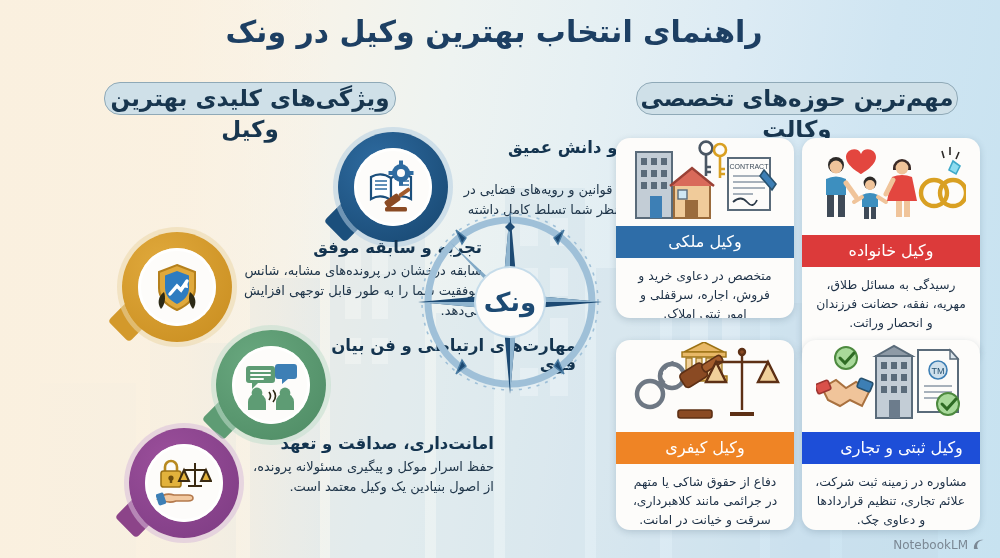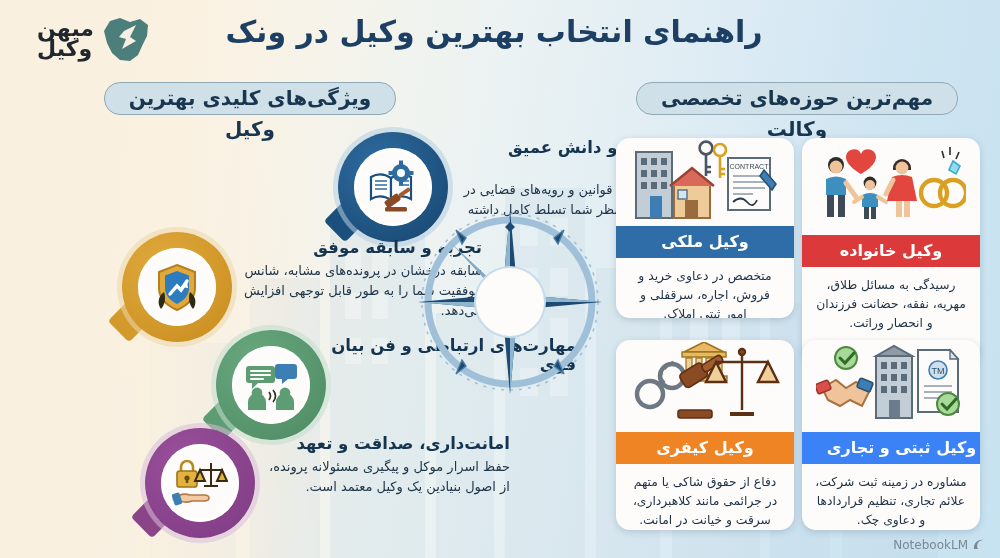--- a/index.html
+++ b/index.html
@@ -25,21 +25,21 @@
   .logo-text{display:flex;flex-direction:column;align-items:flex-end;line-height:.92;}
   .logo-text span{color:#21272e;font-weight:bold;font-size:22px;letter-spacing:-.5px;}
 
   
   .title{position:absolute;left:0;right:12px;top:14px;text-align:center;
     color:#1d3f63;font-size:30px;font-weight:bold;letter-spacing:0;}
 
   
   .pill{position:absolute;top:82px;height:31px;line-height:31px;
     background:#cfe0e8;border:1.6px solid #8fa9b7;border-radius:16px;
-    color:#18364f;font-size:20px;font-weight:bold;text-align:center;}
+    color:#18364f;font-size:23px;font-weight:bold;text-align:center;}
   .pill-left{left:104px;width:290px;}
   .pill-right{left:636px;width:320px;}
 
   
   .feat{position:absolute;display:flex;align-items:flex-start;}
   .bubble{position:relative;width:110px;height:110px;border-radius:50%;
     display:flex;align-items:center;justify-content:center;flex:0 0 110px;}
   .bubble .ring{position:absolute;inset:0;border-radius:50%;}
   .bubble .inner{position:relative;width:78px;height:78px;border-radius:50%;
     background:#fdfcfa;display:flex;align-items:center;justify-content:center;
@@ -48,21 +48,21 @@
   .ftext{padding-top:6px;}
   .ftitle{color:#14344f;font-size:16.5px;font-weight:bold;margin:0 0 4px 0;}
   .fdesc{color:#20364a;font-size:13px;line-height:1.55;margin:0;}
 
   .f1{left:180px;top:132px;width:500px;}
   .f1 .ftext{width:232px;text-align:right;}
   .f2{left:22px;top:232px;width:460px;}
   .f2 .ftext{width:250px;text-align:right;}
   .f3{left:96px;top:330px;width:480px;}
   .f3 .ftext{width:250px;text-align:right;}
-  .f4{left:30px;top:428px;width:480px;}
+  .f4{left:14px;top:428px;width:480px;}
   .f4 .ftext{width:255px;text-align:right;}
 
   .c-blue .ring{background:radial-gradient(circle at 35% 30%,#2e6ba0,#16456e);box-shadow:0 0 0 5px rgba(180,205,226,.55);}
   .c-blue .tail{background:#1b4f7c;}
   .c-gold .ring{background:radial-gradient(circle at 35% 30%,#e0a93c,#c88c1e);box-shadow:0 0 0 5px rgba(235,215,170,.55);}
   .c-gold .tail{background:#d3992b;}
   .c-green .ring{background:radial-gradient(circle at 35% 30%,#69a87f,#4d8a63);box-shadow:0 0 0 5px rgba(195,222,205,.55);}
   .c-green .tail{background:#5e9c74;}
   .c-purple .ring{background:radial-gradient(circle at 35% 30%,#9b4f9b,#7c3b82);box-shadow:0 0 0 5px rgba(216,190,218,.55);}
   .c-purple .tail{background:#8c4489;}
@@ -71,33 +71,33 @@
   .compass{position:absolute;left:414px;top:206px;width:192px;height:192px;}
   .compass-label{position:absolute;left:0;right:0;top:50%;transform:translateY(-50%);
     text-align:center;color:#1d4a73;font-size:26px;font-weight:bold;}
 
   
   .card{position:absolute;background:#fdfcfa;border-radius:14px;
     box-shadow:0 2px 7px rgba(40,70,95,.20);overflow:hidden;
     display:flex;flex-direction:column;}
   .card .art{height:95px;display:flex;align-items:center;justify-content:center;}
   .card .ribbon{position:relative;height:32px;line-height:32px;text-align:center;
-    color:#fff;font-size:16px;font-weight:bold;margin:2px -8px 0 -8px;}
+    color:#fff;font-size:16px;font-weight:normal;margin:2px -8px 0 -8px;}
   .ribbon:before,.ribbon:after{content:"";position:absolute;top:0;width:8px;height:32px;}
   .ribbon:before{left:0;} .ribbon:after{right:0;}
   .card .cdesc{padding:9px 11px 0 11px;color:#1d3046;font-size:12.3px;line-height:1.55;text-align:center;}
 
   .card1{left:616px;top:138px;width:178px;height:180px;}
   .card2{left:802px;top:138px;width:178px;height:224px;}
   .card3{left:616px;top:340px;width:178px;height:190px;}
   .card4{left:802px;top:340px;width:178px;height:190px;}
   .rb-blue{background:#2e6da8;}  .rb-blue:before,.rb-blue:after{background:#1f4f80;}
   .rb-red{background:#dc3a3a;}   .rb-red:before,.rb-red:after{background:#ab2a2a;}
   .rb-orange{background:#ef8425;}.rb-orange:before,.rb-orange:after{background:#c0661a;}
-  .rb-teal{background:#3b82f6;padding-left:21px;}  .rb-teal:before,.rb-teal:after{background:#14655f;}
+  .rb-teal{background:#1d4ed8;padding-left:21px;}  .rb-teal:before,.rb-teal:after{background:#14655f;}
 
   
   .watermark{position:absolute;right:14px;bottom:6px;display:flex;gap:5px;
     color:#7b8894;font-size:12px;}
 </style>
 </head>
 <body>
 
 <div id="stage">
 
@@ -138,30 +138,20 @@
       <rect x="860" y="115" width="20" height="28"></rect>
         <rect x="896" y="115" width="20" height="28"></rect>
       <rect x="860" y="165" width="20" height="28"></rect>
         <rect x="896" y="165" width="20" height="28"></rect>
       <rect x="860" y="215" width="20" height="28"></rect>
         <rect x="896" y="215" width="20" height="28"></rect>
     </g>
   </svg>
   <div class="wash-left"></div>
 
-  <div class="logo">
-    <svg class="logo-map" viewBox="0 0 52 56">
-      <path d="M4 20 L10 10 L20 7 L30 11 L40 8 L48 14 L47 25 L43 33 L38 44 L30 50 L20 49 L12 42 L7 32 Z" fill="#4c7f7c"></path>
-      <path d="M24 20 L36 14 L30 26 L36 30 L22 38 L26 28 L19 26 Z" fill="#f7efe1"></path>
-    </svg>
-    <div class="logo-text">
-      <span>میهن</span>
-      <span>وکیل</span>
-    </div>
-  </div>
 
   <div class="title">راهنمای انتخاب بهترین وکیل در ونک</div>
 
   <div class="pill pill-left">ویژگی‌های کلیدی بهترین وکیل</div>
   <div class="pill pill-right">مهم‌ترین حوزه‌های تخصصی وکالت</div>
 
   <div class="feat f1">
     <div class="ftext">
       <p class="ftitle">تخصص و دانش عمیق حقوقی</p>
       <p class="fdesc">وکیل باید بر قوانین و رویه‌های قضایی در حوزه مورد نظر شما تسلط کامل داشته باشد.</p>
@@ -304,20 +294,21 @@
         <path d="M96 18 l5 5 -5 5 -5 -5 Z" transform="translate(0,-2)"></path>
       </g>
       <g stroke="#4a7ca3" stroke-width="1.4" fill="#1d4a73">
         <path d="M42 24 l10 8 -4 6 Z"></path>
           <path d="M150 24 l-10 8 4 6 Z"></path>
         <path d="M42 168 l10 -8 -4 -6 Z"></path>
           <path d="M150 168 l-10 -8 4 -6 Z"></path>
       </g>
       <circle cx="96" cy="96" r="35" fill="#fdfcfa" stroke="#c6dcea" stroke-width="2"></circle>
     </svg>
+    <div class="compass-label">ونک</div>
   </div>
 
   <div class="card card1">
     <div class="art">
       <svg width="150" height="86" viewBox="0 0 150 86">
         <rect x="6" y="14" width="36" height="66" fill="#c3cdd6" stroke="#5a6b7a" stroke-width="2"></rect>
         <g fill="#5a6b7a">
             <rect x="11" y="20" width="6" height="7"></rect>
             <rect x="21" y="20" width="6" height="7"></rect>
             <rect x="31" y="20" width="6" height="7"></rect>

